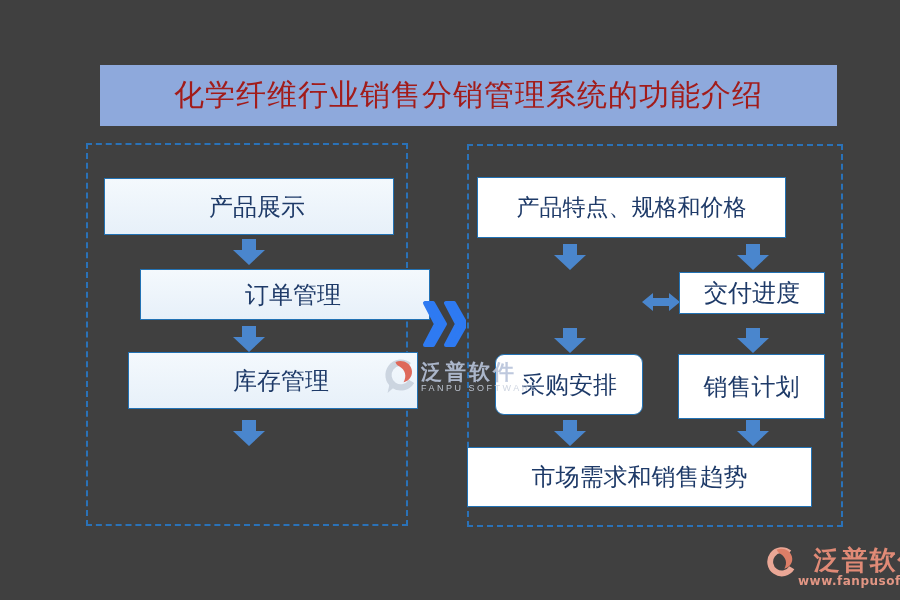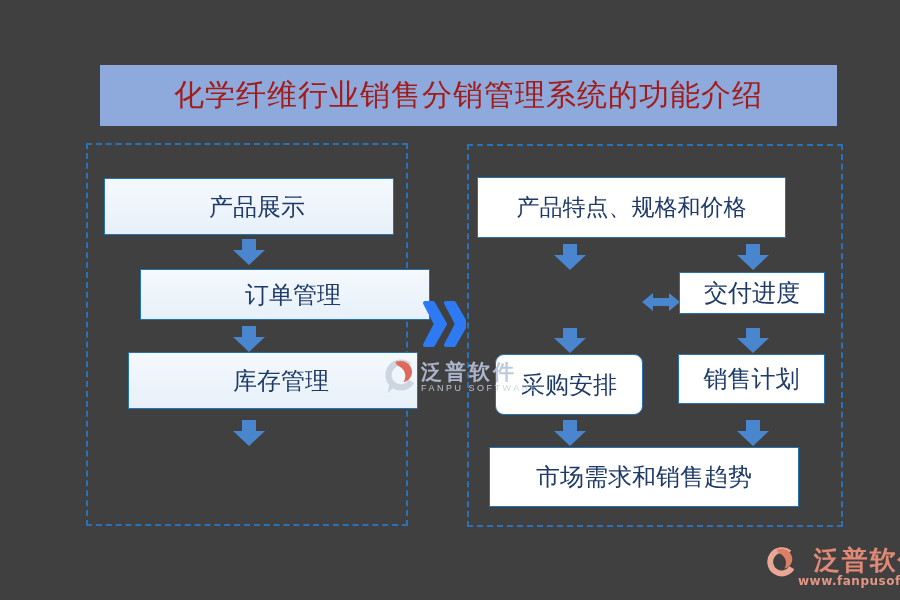--- a/index.html
+++ b/index.html
@@ -30,22 +30,22 @@
 
   .b-l1 { left:104px; top:178px; width:290px; height:57px; }
   .b-l2 { left:104px; top:269px; width:290px; height:51px;margin-left:36px; }
   .b-l3 { left:104px; top:352px; width:290px; height:57px;margin-left:24px; }
   .b-l4 { left:104px; top:449px; width:290px; height:57px; }
 
   .b-rtop    { left:477px; top:177px; width:309px; height:61px; font-size:23px; }
   .b-r1a     { left:497px; top:272px; width:146px; height:59px; }
   .b-r1b     { left:679px; top:272px; width:146px; height:42px; }
   .b-r2a     { left:495px; top:354px; width:148px; height:61px;border-radius:9px; }
-  .b-r2b     { left:678px; top:354px; width:147px; height:50px; }
-  .b-rbottom { left:489px; top:447px; width:310px; height:60px; }
+  .b-r2b     { left:678px; top:354px; width:147px; height:65px; }
+  .b-rbottom { left:467px; top:447px; width:345px; height:60px; }
 
   .icon-abs { position:absolute; }
 
   
   .wm-center {
     position:absolute; left:384px; top:357px; display:flex; align-items:center;
     gap:5px; opacity:0.9; pointer-events:none;
   }
   .wm-center .wm-text { display:flex; flex-direction:column; line-height:1; }
   .wm-center .wm-brand {

